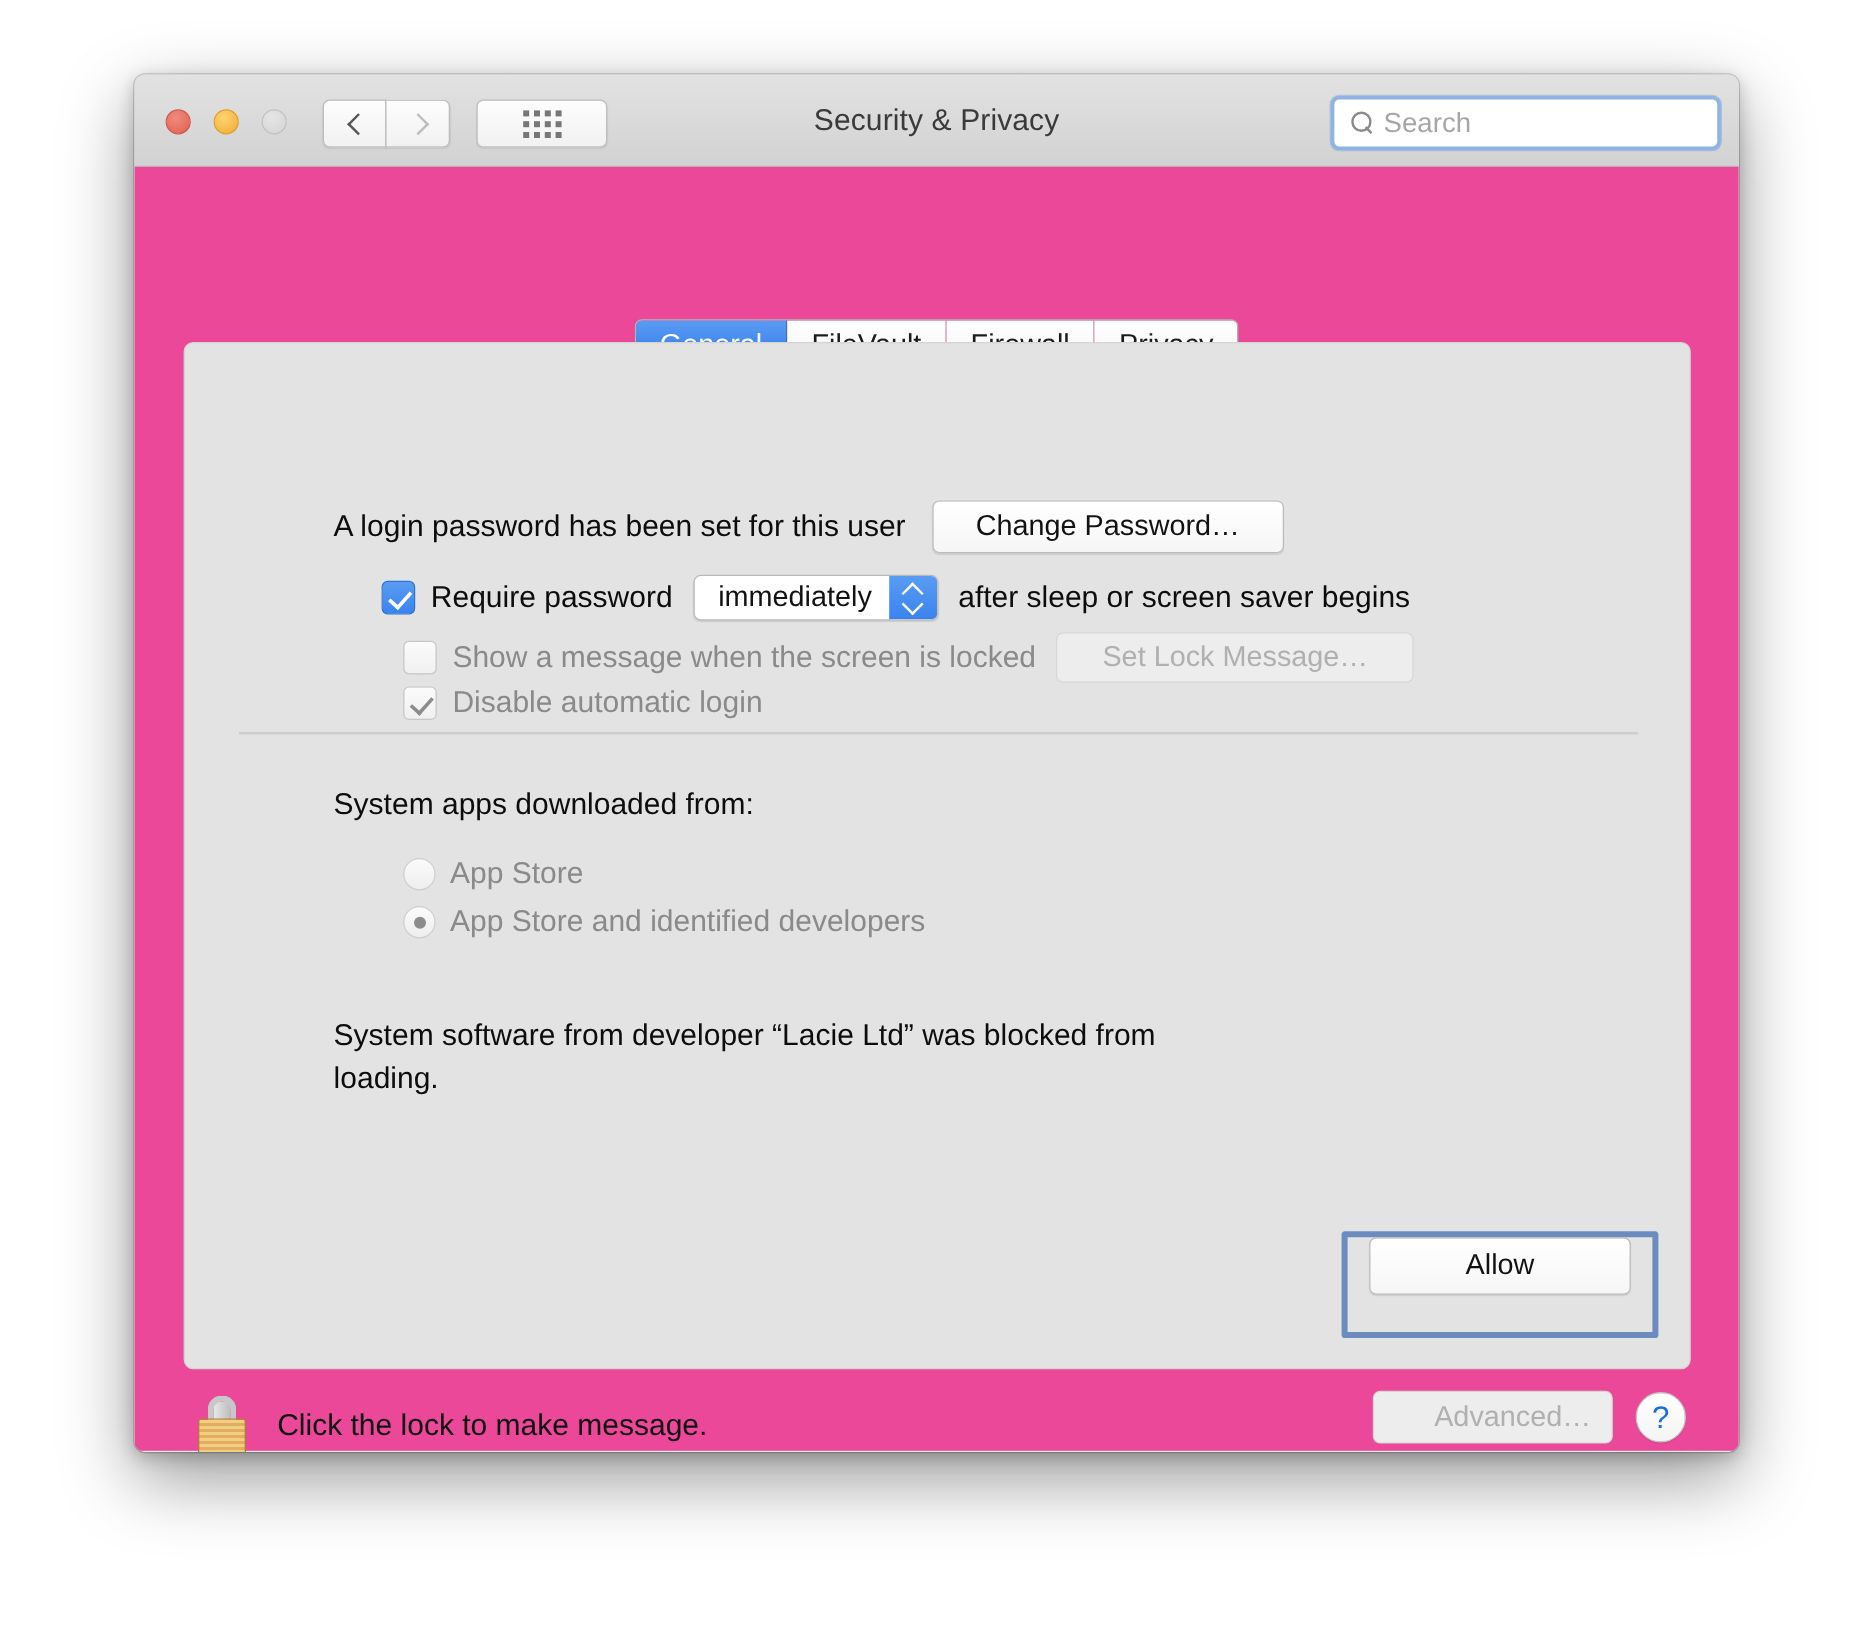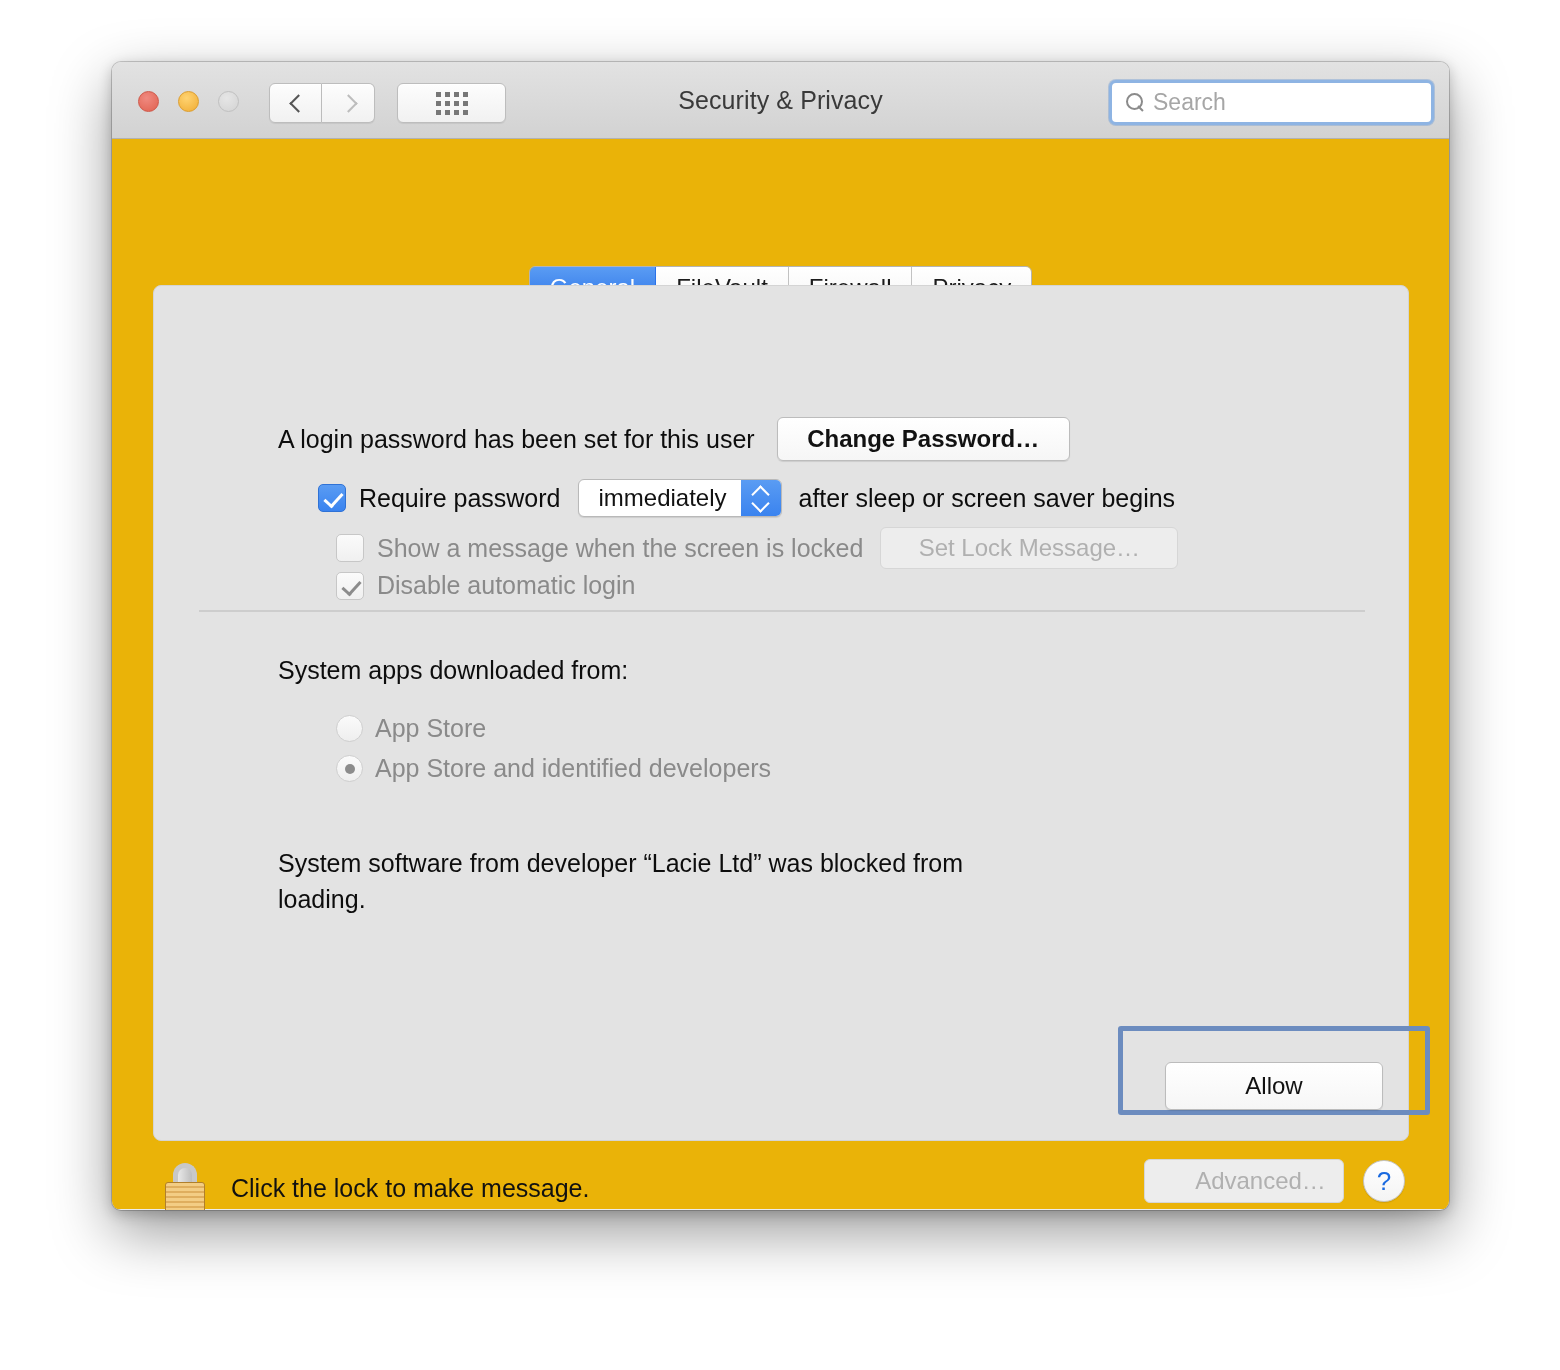--- a/index.html
+++ b/index.html
@@ -171,21 +171,21 @@
     outline: none;
     font-family: "Liberation Sans", sans-serif;
     font-size: 23px;
     color: #333;
     background: transparent;
     width: 250px;
   }
   #search-input::placeholder { color: #a6a6a6; }
 
   
-  #body { position: relative; height: 1070px; background: #eab308; }
+  #body { position: relative; height: 1070px; background: #ec4899; }
 
   
   #tabs {
     position: absolute;
     left: 0; right: 0;
     top: 127px;
     display: flex;
     justify-content: center;
   }
   .tabstrip {
@@ -246,21 +246,20 @@
     background: #ededed;
     border-color: #d6d6d6;
     color: #b0b0b0;
     box-shadow: none;
   }
 
   #btn-change-password {
     margin-left: 22px;
     width: 293px;
     height: 44px;
-    font-weight: bold;
   }
 
   
   #row-require { left: 164px; top: 193px; }
   #row-showmsg { left: 182px; top: 241px; }
   #row-disable { left: 182px; top: 285px; }
 
   .cb {
     width: 28px; height: 28px;
     border-radius: 5px;
@@ -389,26 +388,26 @@
     width: 720px;
     font-size: 25px;
     color: #0d0d0d;
     line-height: 36px;
   }
 
   #allow-focus {
     position: absolute;
     left: 964px;
     top: 740px;
-    width: 312px;
+    width: 264px;
     height: 89px;
     border: 5px solid #6c8cbf;
     border-radius: 3px;
     display: flex;
-    align-items: flex-end;
+    align-items: flex-start;
     justify-content: center;
   }
   #btn-allow {
     width: 218px;
     height: 48px;
   }
 
   
   #lock-area {
     position: absolute;

